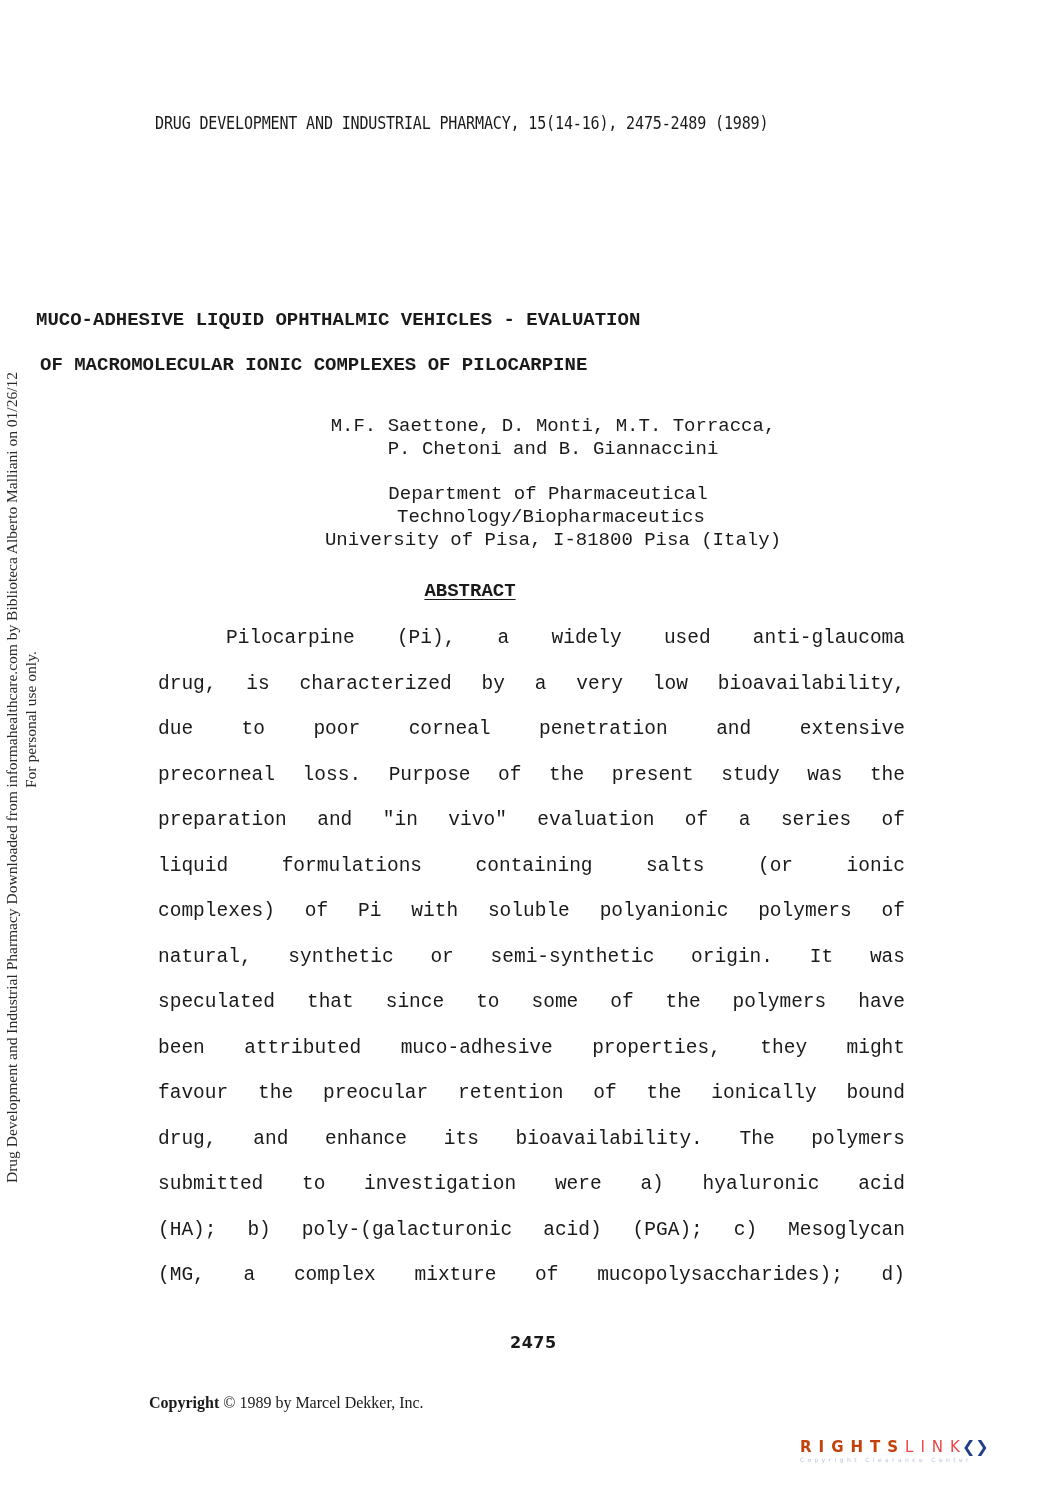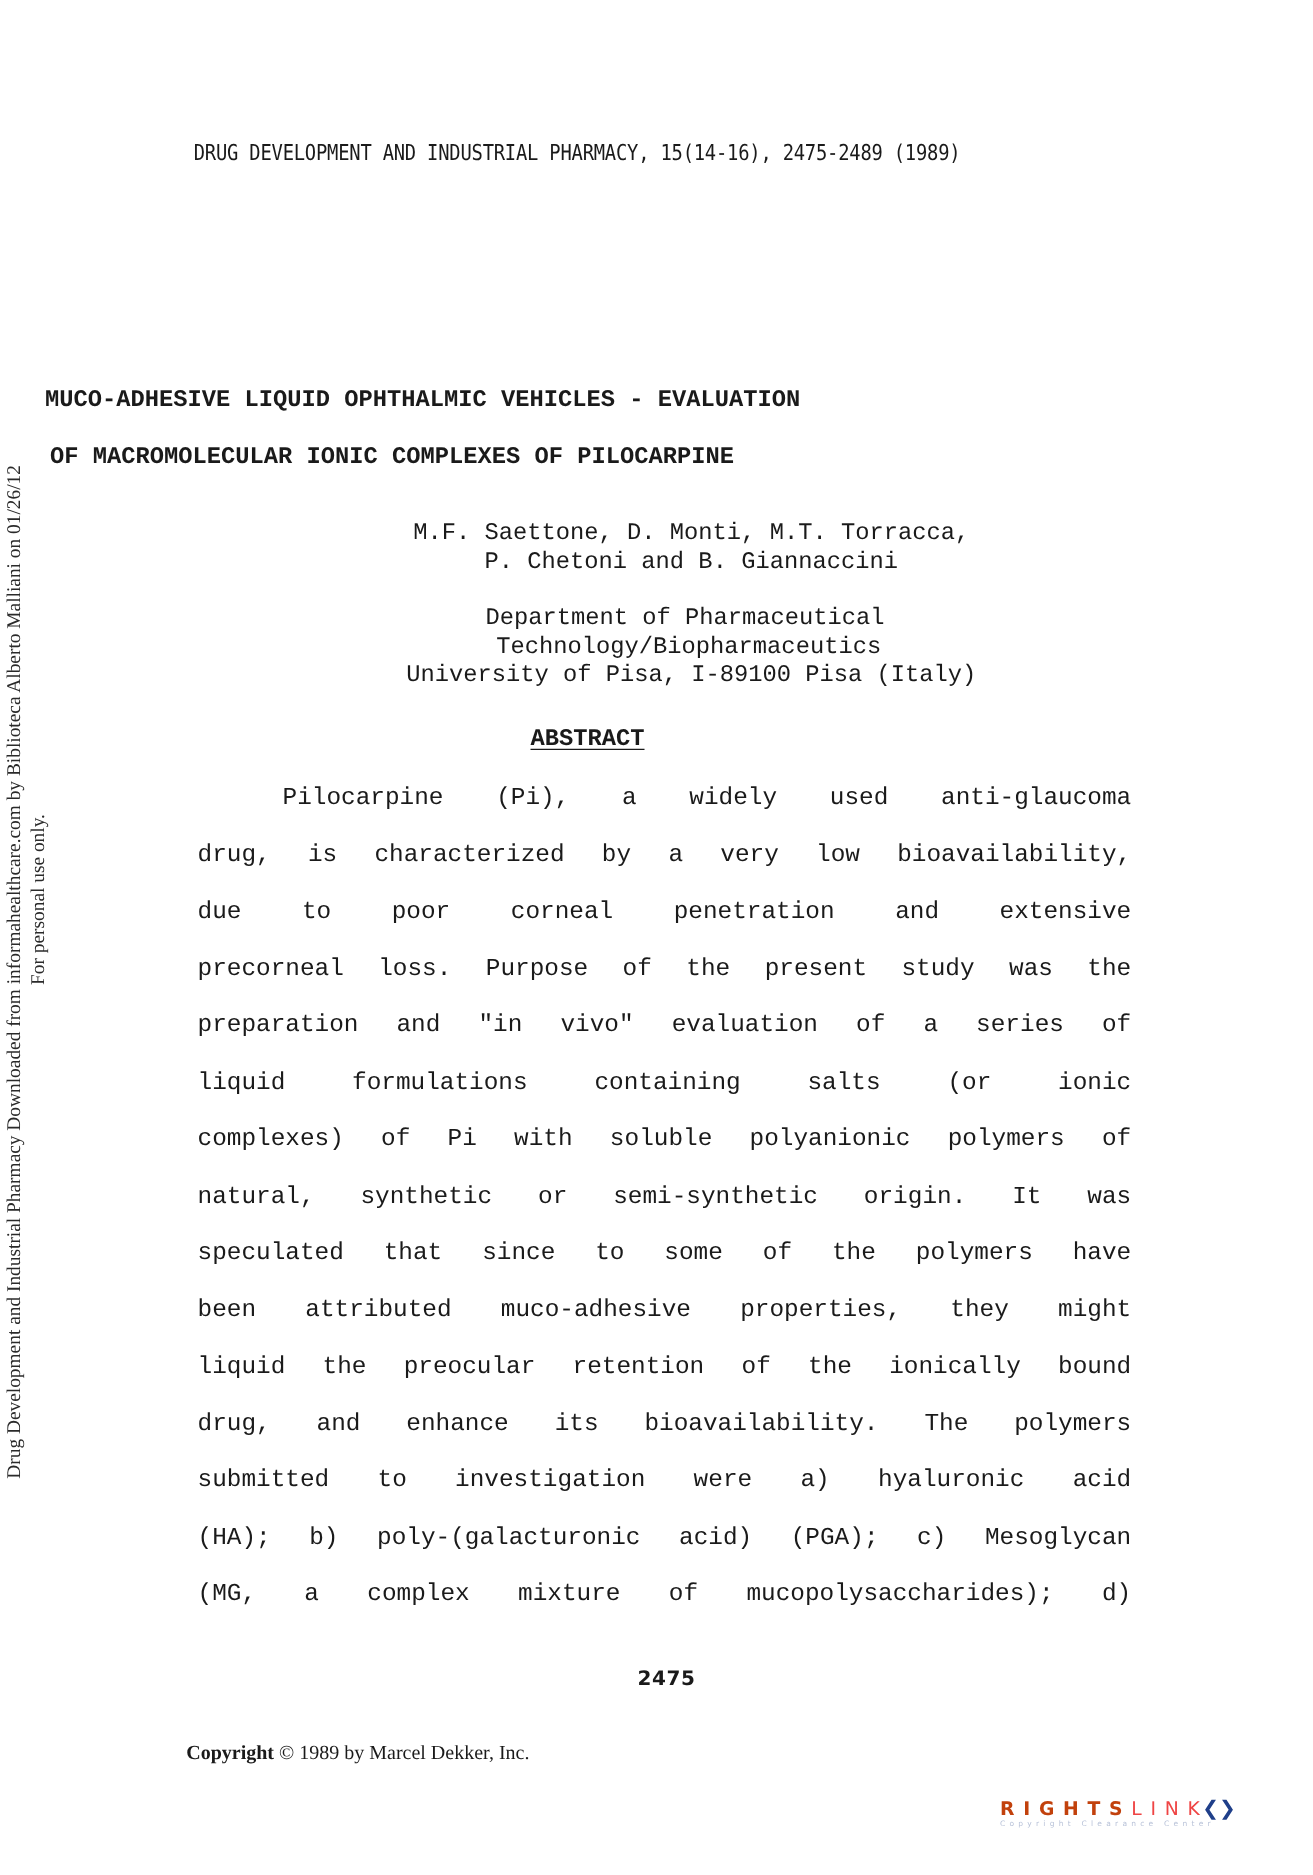--- a/index.html
+++ b/index.html
@@ -164,38 +164,38 @@
   <div class="watermark-line wm-2 serif">For personal use only.</div>
 </div>
 
 <div class="running-head">DRUG DEVELOPMENT AND INDUSTRIAL PHARMACY, 15(14-16), 2475-2489 (1989)</div>
 
 <div class="title-line title-1 mono">MUCO-ADHESIVE LIQUID OPHTHALMIC VEHICLES - EVALUATION</div>
 <div class="title-line title-2 mono">OF MACROMOLECULAR IONIC COMPLEXES OF PILOCARPINE</div>
 
 <div class="center-block authors mono"><div>M.F. Saettone, D. Monti, M.T. Torracca,</div><div>P. Chetoni and B. Giannaccini</div></div>
 
-<div class="center-block affil mono"><div>Department of Pharmaceutical</div><div style="padding-left:6px">Technology/Biopharmaceutics</div><div style="padding-left:10px">University of Pisa, I-89100 Pisa (Italy)</div></div>
+<div class="center-block affil mono"><div>Department of Pharmaceutical</div><div style="padding-left:6px">Technology/Biopharmaceutics</div><div style="padding-left:10px">University of Pisa, I-81800 Pisa (Italy)</div></div>
 
 <div class="abstract-heading mono">
   <span>ABSTRACT</span>
 </div>
 
 <div class="abstract-body mono">
   <div class="abstract-line indent">Pilocarpine (Pi), a widely used anti-glaucoma</div>
   <div class="abstract-line">drug, is characterized by a very low bioavailability,</div>
   <div class="abstract-line">due to poor corneal penetration and extensive</div>
   <div class="abstract-line">precorneal loss. Purpose of the present study was the</div>
   <div class="abstract-line">preparation and "in vivo" evaluation of a series of</div>
   <div class="abstract-line">liquid formulations containing salts (or ionic</div>
   <div class="abstract-line">complexes) of Pi with soluble polyanionic polymers of</div>
   <div class="abstract-line">natural, synthetic or semi-synthetic origin. It was</div>
   <div class="abstract-line">speculated that since to some of the polymers have</div>
   <div class="abstract-line">been attributed muco-adhesive properties, they might</div>
-  <div class="abstract-line">liquid the preocular retention of the ionically bound</div>
+  <div class="abstract-line">favour the preocular retention of the ionically bound</div>
   <div class="abstract-line">drug, and enhance its bioavailability. The polymers</div>
   <div class="abstract-line">submitted to investigation were a) hyaluronic acid</div>
   <div class="abstract-line">(HA); b) poly-(galacturonic acid) (PGA); c) Mesoglycan</div>
   <div class="abstract-line">(MG, a complex mixture of mucopolysaccharides); d)</div>
 </div>
 
 <div class="page-number">2475</div>
 
 <div class="copyright serif">
   <b>Copyright</b>

